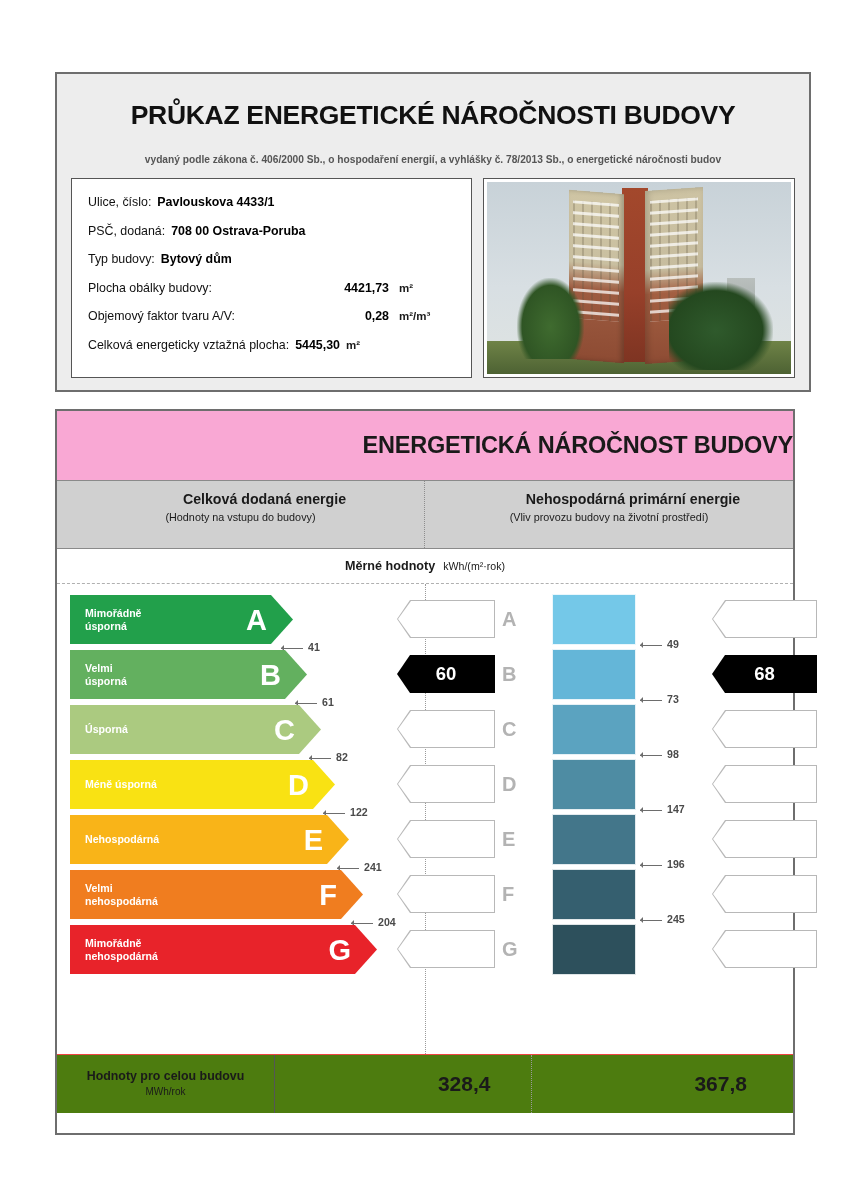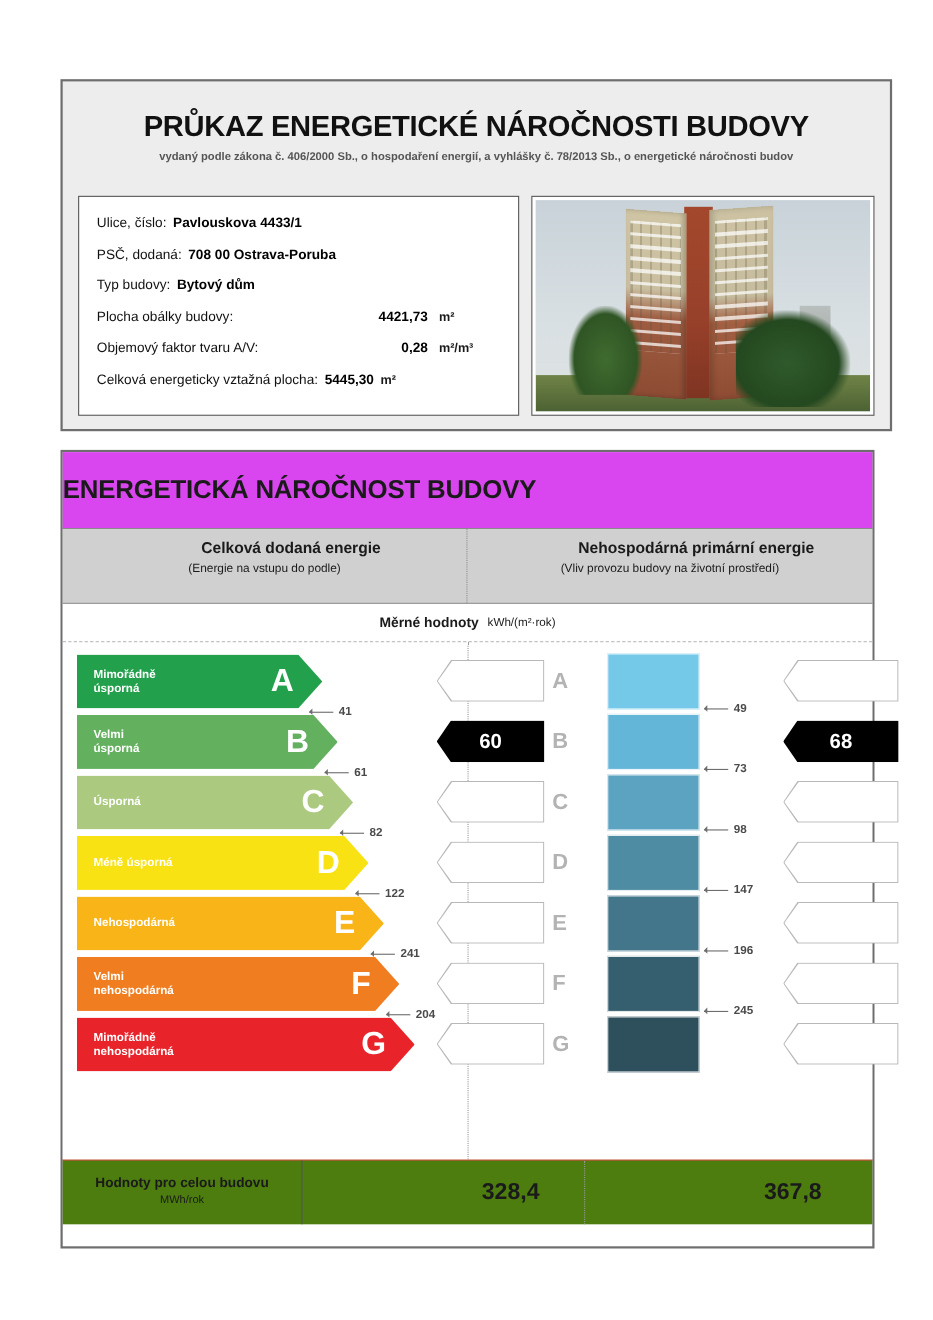--- a/index.html
+++ b/index.html
@@ -37,21 +37,21 @@
     font-weight: bold;
     letter-spacing: -0.3px;
     color: #111;
     margin-top: 26px;
   }
   .doc-subtitle {
     text-align: center;
     font-size: 10.2px;
     font-weight: bold;
     color: #555;
-    margin-top: 6px;
+    margin-top: 23px;
     padding: 0 14px;
   }
 
   .info-wrap {
     position: absolute;
     left: 14px;
     top: 104px;
     right: 14px;
     bottom: 12px;
     display: flex;
@@ -164,26 +164,26 @@
 
   
   #panel-main {
     left: 55px;
     top: 409px;
     width: 740px;
     height: 726px;
     background: #ffffff;
   }
   .main-title-band {
-    background: #d946ef;
+    background: #f9a8d4;
     height: 69px;
     border-bottom: 1px solid #8a8a8a;
     display: flex;
     align-items: center;
-    justify-content: flex-start;
+    justify-content: flex-end;
   }
   .main-title {
     font-size: 23.5px;
     font-weight: bold;
     letter-spacing: -0.2px;
   }
 
   .col-head {
     display: flex;
     height: 67px;
@@ -441,21 +441,21 @@
 
 <div class="panel" id="panel-main">
 
   <div class="main-title-band">
     <div class="main-title">ENERGETICKÁ NÁROČNOST BUDOVY</div>
   </div>
 
   <div class="col-head">
     <div class="sep-left">
       <div class="ch-title">Celková dodaná energie</div>
-      <div class="ch-sub">(Energie na vstupu do podle)</div>
+      <div class="ch-sub">(Hodnoty na vstupu do budovy)</div>
     </div>
     <div>
       <div class="ch-title">Nehospodárná primární energie</div>
       <div class="ch-sub">(Vliv provozu budovy na životní prostředí)</div>
     </div>
   </div>
 
   <div class="measured-band">
     <b>Měrné hodnoty</b>
     <span>kWh/(m²·rok)</span>

